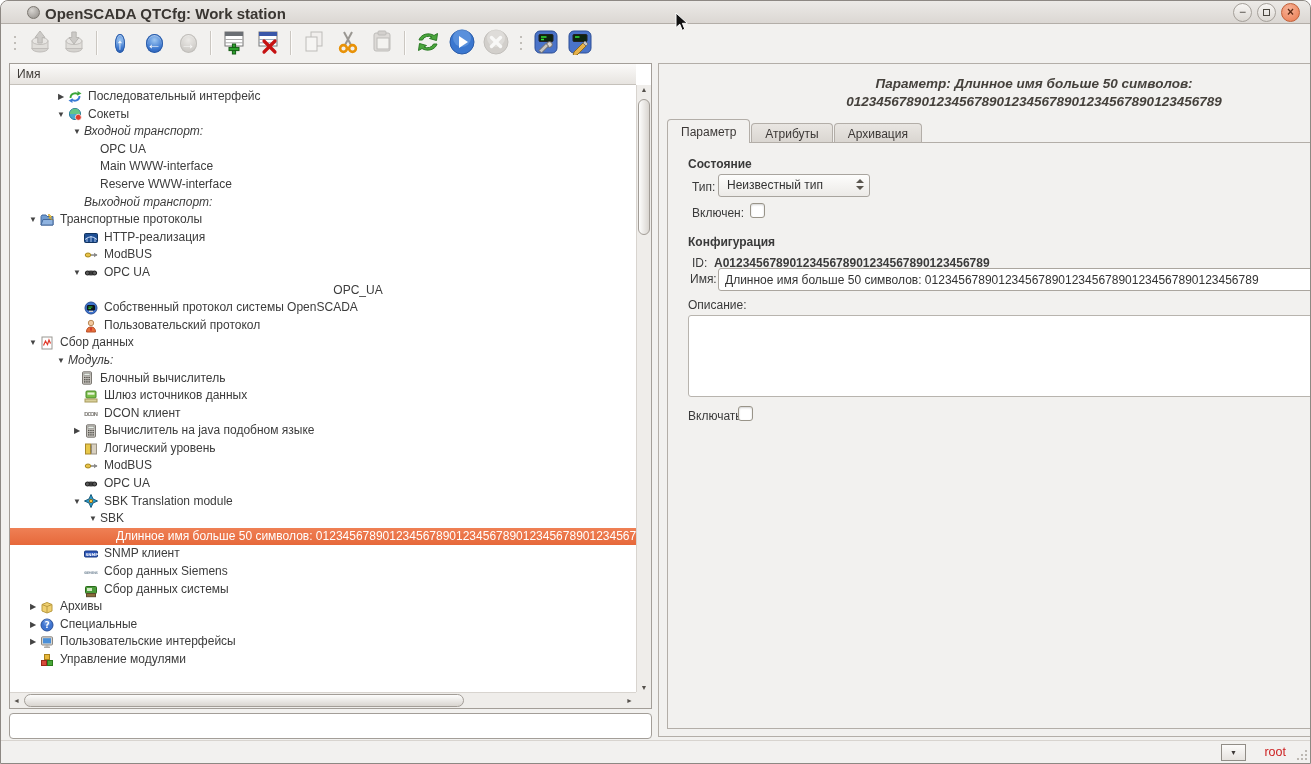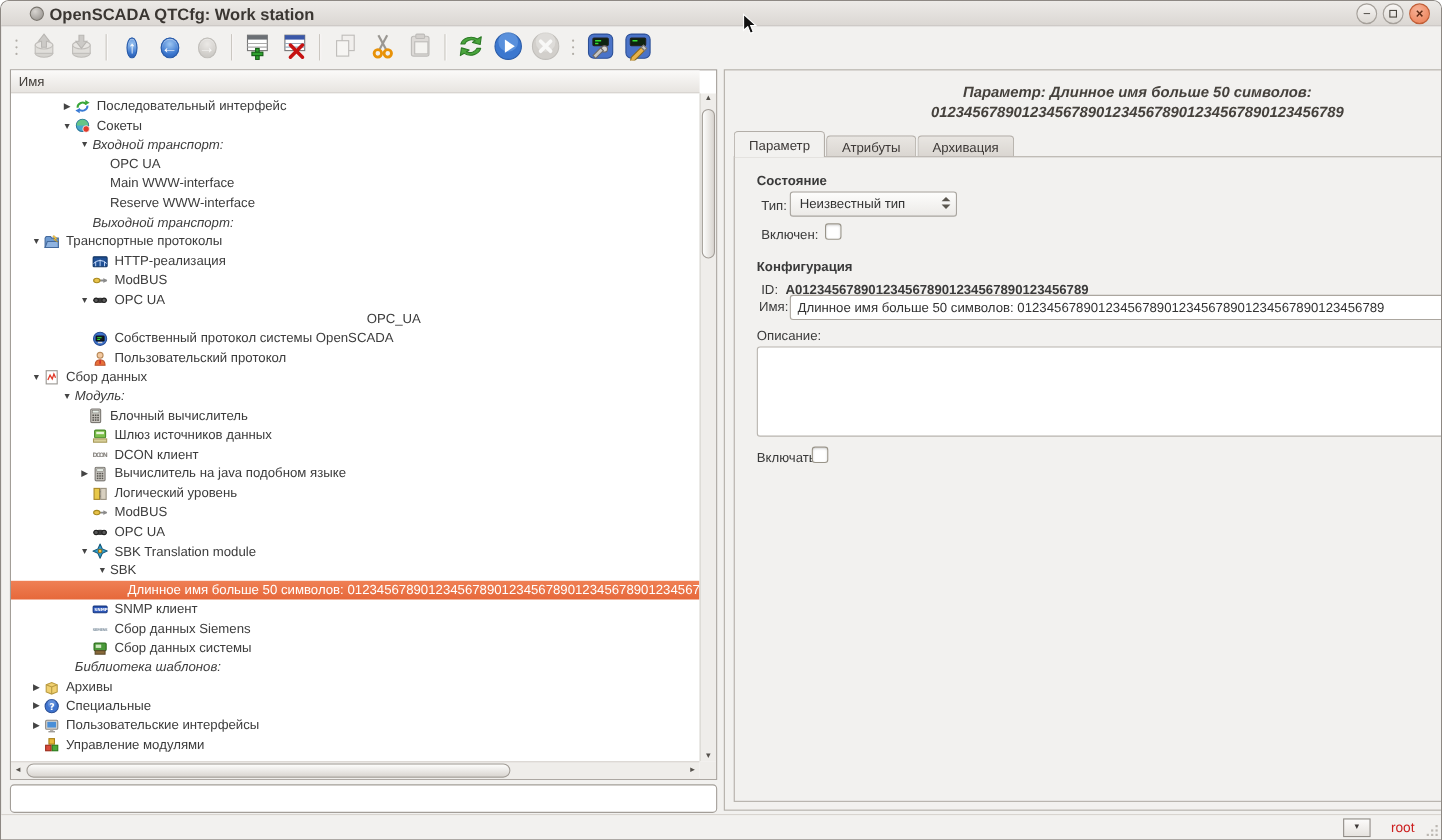--- a/index.html
+++ b/index.html
@@ -514,34 +514,30 @@
         </div>
         <div class="trow" style="padding-left: 60px;">
           <span class="arrow"></span>
           <span class="ticon">
             <svg width="14" height="14" viewBox="0 0 14 14">
               <text x="0" y="9" font-size="3.4" font-weight="bold" fill="#8a9aa8" font-family="DejaVu Sans, sans-serif" textLength="14">SIEMENS</text>
             </svg>
           </span>
           <span class="tlabel">Сбор данных Siemens</span>
         </div>
-        <div class="trow" style="padding-left: 60px;">
+        <div class="trow" style="padding-left: 60px; align-items: flex-end;">
           <span class="arrow"></span>
           <span class="ticon">
             <svg width="14" height="14" viewBox="0 0 14 14">
               <rect x="1.5" y="2.5" width="11" height="7" rx="1" fill="#4a9a3a" stroke="#2a6a1a"></rect>
               <rect x="3" y="4" width="5" height="3" fill="#cfe8c0"></rect>
               <rect x="2.5" y="9.5" width="9" height="3.2" fill="#8a6a3a" stroke="#5a4a2a"></rect>
             </svg>
           </span>
           <span class="tlabel">Сбор данных системы</span>
-        </div>
-        <div class="trow italic" style="padding-left: 44px;">
-          <span class="arrow"></span>
-          <span class="tlabel">Библиотека шаблонов:</span>
         </div>
         <div class="trow" style="padding-left: 16px;">
           <span class="arrow">▶</span>
           <span class="ticon">
             <svg width="14" height="14" viewBox="0 0 14 14">
               <path d="M2 4.5 L7 2.5 L12 4.5 L12 11 L7 13 L2 11 Z" fill="#f0d070" stroke="#b99a40"></path>
               <path d="M2 4.5 L7 6.5 L12 4.5" fill="none" stroke="#b99a40"></path>
               <line x1="7" y1="6.5" x2="7" y2="13" stroke="#b99a40"></line>
             </svg>
           </span>

